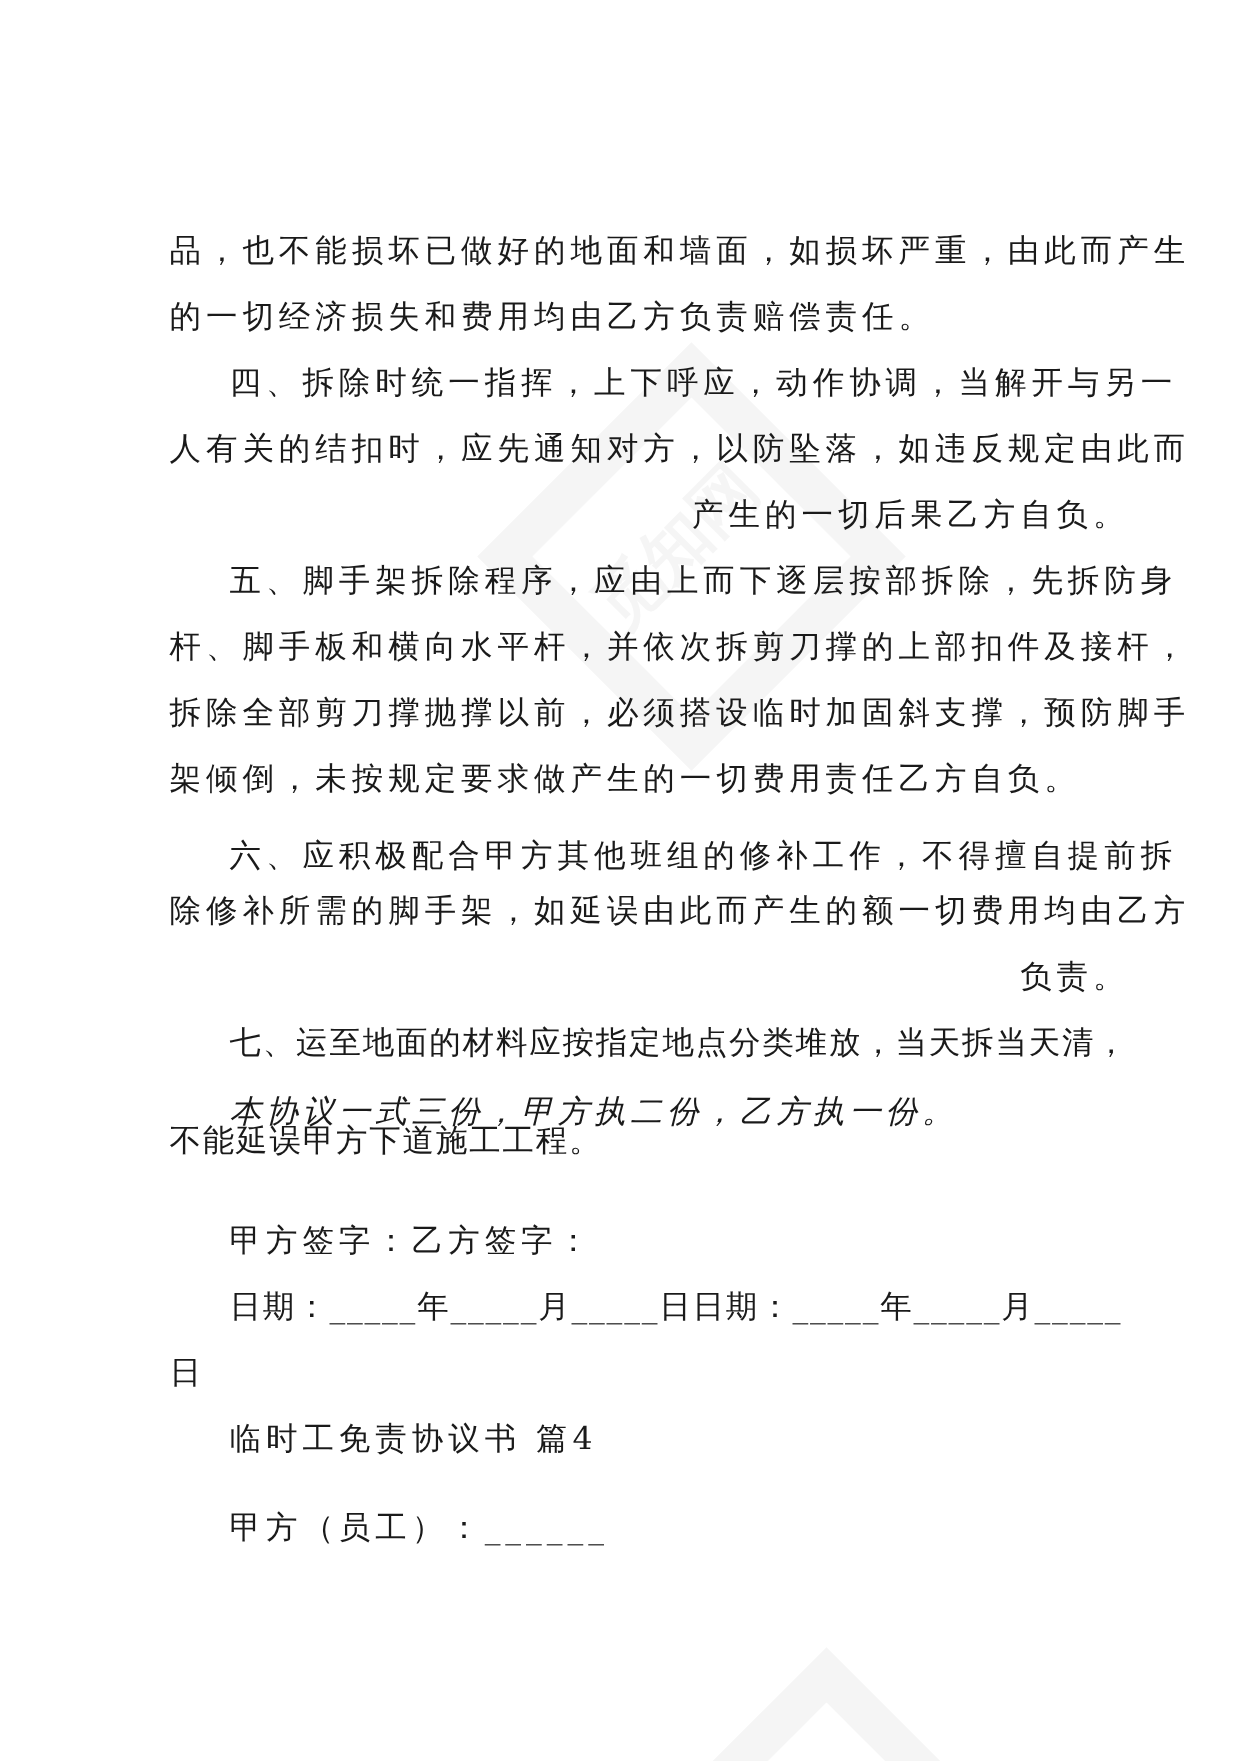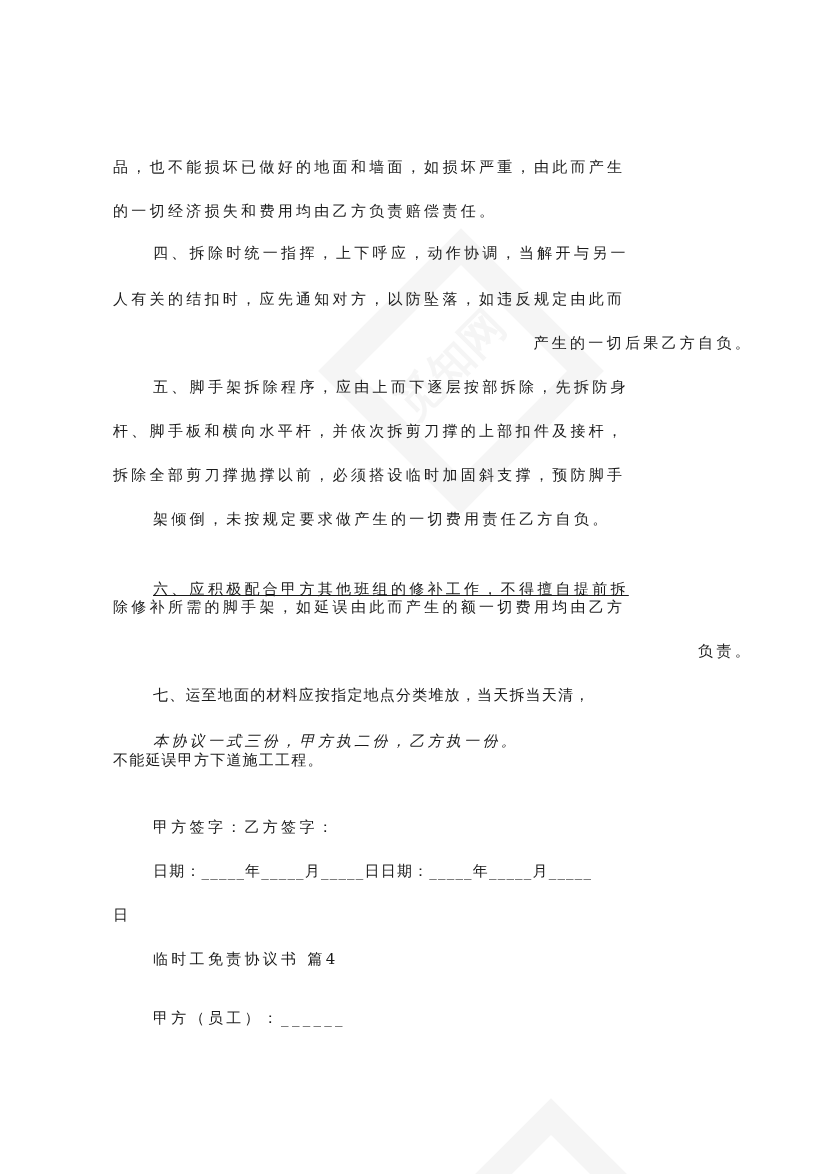--- a/index.html
+++ b/index.html
@@ -37,21 +37,21 @@
       color: #7a7a7a;
       font-family: "DejaVu Sans", sans-serif;
       font-weight: bold;
       transform: rotate(-45deg);
       white-space: nowrap;
     }
     .line {
       position: absolute;
       left: 113px;
       width: 640px;
-      font-size: 15px;
+      font-size: 21px;
       line-height: 30px;
       letter-spacing: 3.3px;
       white-space: nowrap;
     }
     .line.indent { left: 153px; }
     .line.tight { letter-spacing: 1.2px; }
   </style>
 </head>
 <body>
 
@@ -63,28 +63,28 @@
   </div>
 
   <div class="watermark" style="left:420px; top:1110px; width:260px; height:260px;">
     <div class="diamond" style="left:30px; top:30px; width:150px; height:150px;"></div>
     <div class="wm-text" style="left:55px; top:95px; font-size:44px;">觅知网</div>
   </div>
 
   <div id="lines">
     <div class="line" style="top: 152px;">品，也不能损坏已做好的地面和墙面，如损坏严重，由此而产生</div>
     <div class="line" style="top: 196px;">的一切经济损失和费用均由乙方负责赔偿责任。</div>
-    <div class="line indent" style="top: 240px; font-family: Liberation Mono, monospace;">四、拆除时统一指挥，上下呼应，动作协调，当解开与另一</div>
+    <div class="line indent" style="top: 240px;">四、拆除时统一指挥，上下呼应，动作协调，当解开与另一</div>
     <div class="line" style="top: 284px;">人有关的结扣时，应先通知对方，以防坠落，如违反规定由此而</div>
     <div class="line" style="top: 328px; text-align: right;">产生的一切后果乙方自负。</div>
     <div class="line indent" style="top: 372px;">五、脚手架拆除程序，应由上而下逐层按部拆除，先拆防身</div>
     <div class="line" style="top: 416px;">杆、脚手板和横向水平杆，并依次拆剪刀撑的上部扣件及接杆，</div>
     <div class="line" style="top: 460px;">拆除全部剪刀撑抛撑以前，必须搭设临时加固斜支撑，预防脚手</div>
-    <div class="line" style="top: 504px; margin-left: 40px;">架倾倒，未按规定要求做产生的一切费用责任乙方自负。</div>
-    <div class="line indent" style="top: 574px; text-decoration: underline;">六、应积极配合甲方其他班组的修补工作，不得擅自提前拆</div>
+    <div class="line" style="top: 504px;">架倾倒，未按规定要求做产生的一切费用责任乙方自负。</div>
+    <div class="line indent" style="top: 555px;">六、应积极配合甲方其他班组的修补工作，不得擅自提前拆</div>
     <div class="line" style="top: 592px;">除修补所需的脚手架，如延误由此而产生的额一切费用均由乙方</div>
     <div class="line" style="top: 636px; text-align: right;">负责。</div>
     <div class="line indent tight" style="top: 680px;">七、运至地面的材料应按指定地点分类堆放，当天拆当天清，</div>
     <div class="line tight" style="top: 724px; margin-top: 21px;">不能延误甲方下道施工工程。</div>
     <div class="line indent" style="top: 726px; font-style: italic;">本协议一式三份，甲方执二份，乙方执一份。</div>
     <div class="line indent" style="top: 812px;">甲方签字：乙方签字：</div>
     <div class="line indent tight" style="top: 856px;">日期：_____年_____月_____日日期：_____年_____月_____</div>
     <div class="line" style="top: 900px;">日</div>
     <div class="line indent" style="top: 944px;">临时工免责协议书 篇4</div>
     <div class="line indent" style="top: 988px; margin-top: 15px;">甲方（员工）：______</div>

